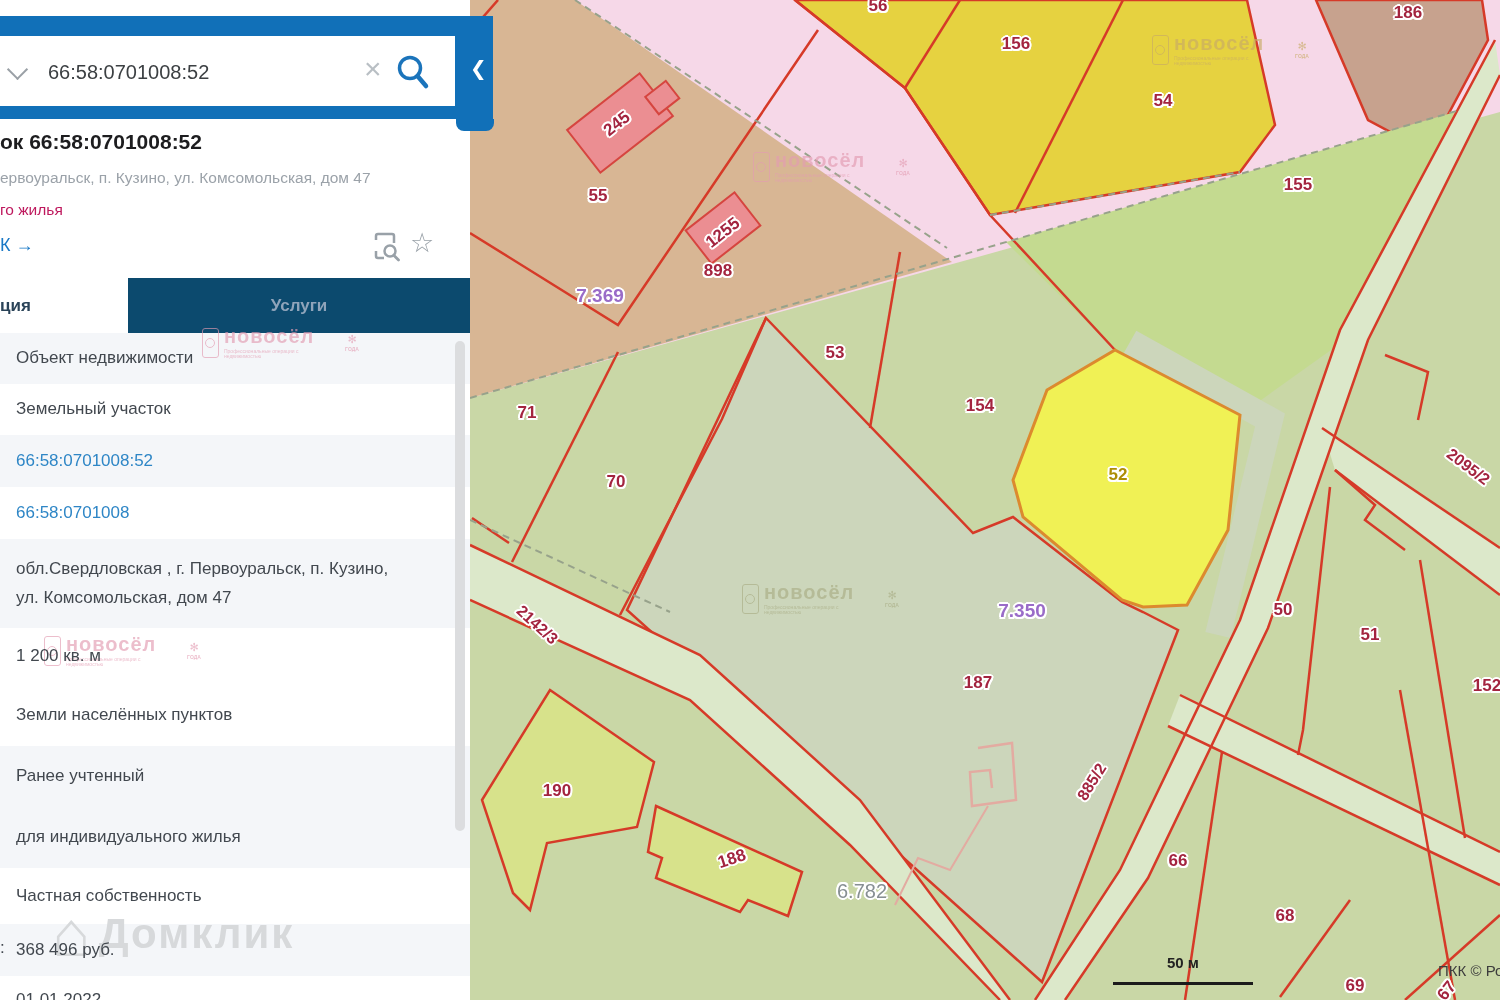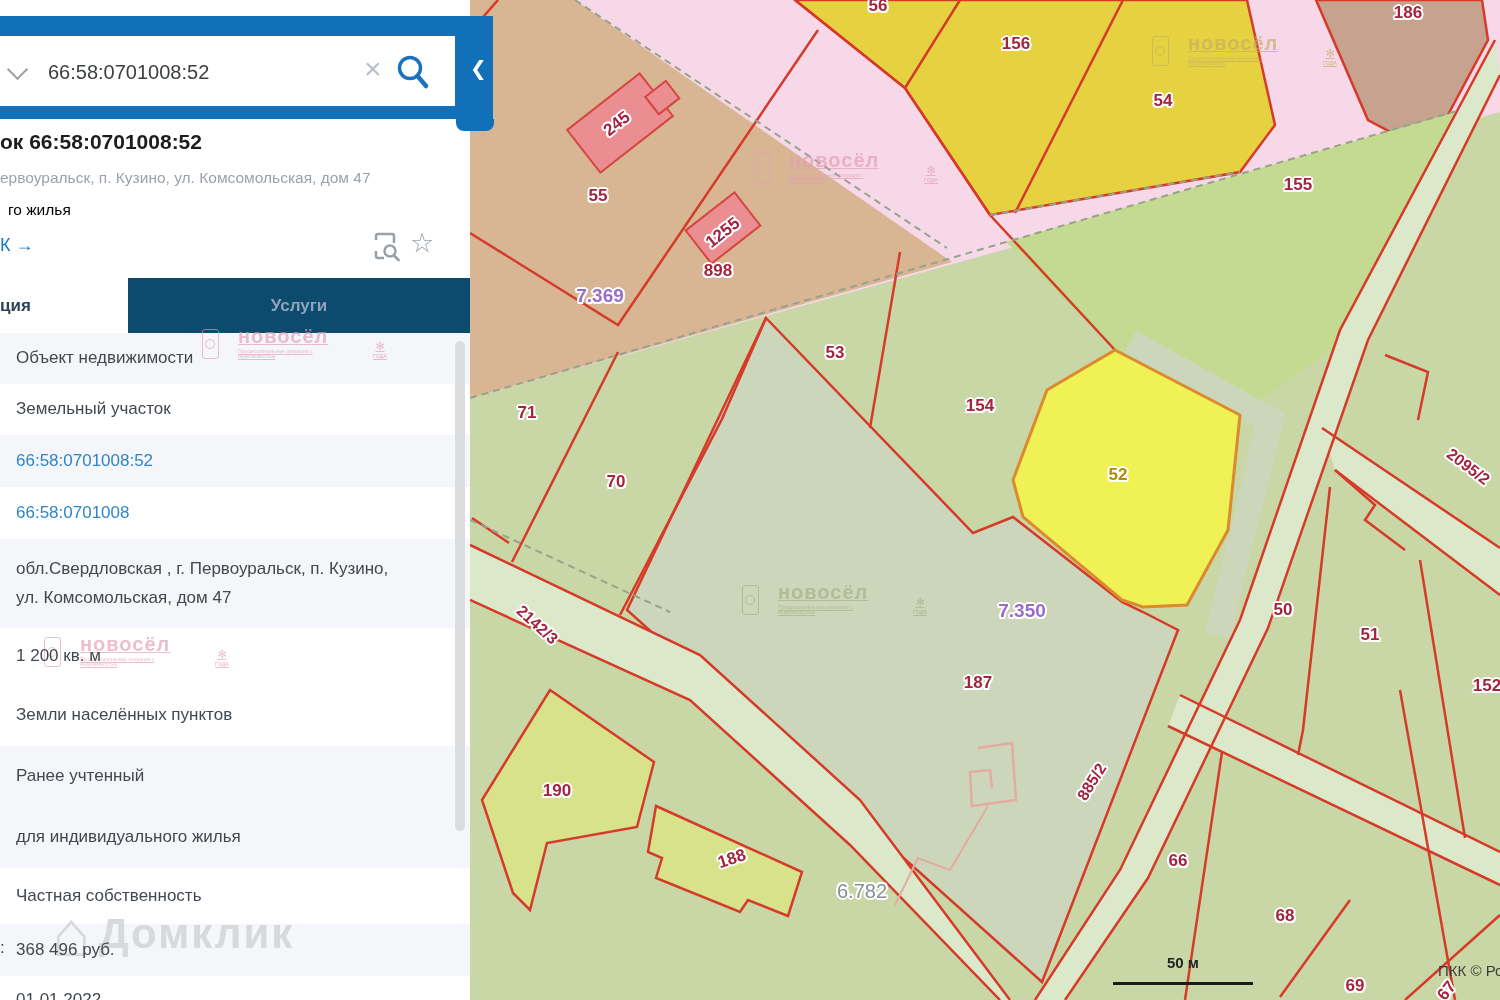--- a/index.html
+++ b/index.html
@@ -17,21 +17,21 @@
   .mlbl.purple{color:#9a6cc8;font-size:19px;}
   .mlbl.grey{color:#878f93;font-size:20px;font-weight:400;}
   .mlbl.gold{color:#ad8d05;}
   .mlbl.road{font-size:16px;}
   .scalebar-line{position:absolute;left:643px;top:982px;width:140px;height:3px;background:#1b1b1b;}
   .scalebar-label{position:absolute;left:643px;top:954px;width:140px;text-align:center;
                   font-size:15px;font-weight:700;color:#222;}
   .attribution{position:absolute;left:956px;top:962px;font-size:15px;color:#3c3c3c;white-space:nowrap;margin-left:12px;}
 
   
-  .wm{position:absolute;display:flex;align-items:flex-end;gap:19px;opacity:.65;pointer-events:none;text-decoration:underline;}
+  .wm{position:absolute;display:flex;align-items:center;gap:5px;opacity:.65;pointer-events:none;}
   .wm-ic{width:15px;height:28px;border:1.5px solid currentColor;border-radius:3px;position:relative;flex:none;}
   .wm-ic:after{content:"";position:absolute;left:1.5px;top:9px;width:8px;height:8px;
                border:1.5px solid currentColor;border-radius:50%;}
   .wm-txt{line-height:1;}
   .wm-name{font-size:20px;font-weight:700;letter-spacing:1px;}
   .wm-sub{font-size:5px;margin-top:3px;max-width:110px;}
   .wm-badge{font-size:5px;font-weight:700;text-align:center;width:26px;flex:none;}
   .wm-badge .star{font-size:11px;display:block;}
   .wm.pink{color:#e39cb2;}
   .wm.tan{color:#c8ab66;}
@@ -49,21 +49,21 @@
   .query{position:absolute;left:54px;top:0;height:70px;line-height:70px;border:none;outline:none;
          font-size:20px;color:#3c4043;background:transparent;width:300px;
          font-family:"Liberation Sans","DejaVu Sans",sans-serif;}
   .clear-x{position:absolute;left:372px;top:16px;font-size:30px;font-weight:300;color:#b9bfc4;cursor:pointer;}
   .mag{position:absolute;left:404px;top:17px;cursor:pointer;}
   .collapse-chip{position:absolute;left:470px;top:40px;z-index:11;color:#fff;font-size:20px;
                  font-weight:700;cursor:pointer;}
 
   .hd-title{position:absolute;left:0;top:114px;font-size:21px;font-weight:700;color:#1d1d1f;white-space:nowrap;}
   .hd-addr{position:absolute;left:0;top:153px;font-size:15.5px;color:#9ba2a9;white-space:nowrap;}
-  .hd-sub{position:absolute;left:0;top:185px;font-size:15.5px;color:#000000;white-space:nowrap;padding-left:8px;}
+  .hd-sub{position:absolute;left:0;top:185px;font-size:15.5px;color:#be185d;white-space:nowrap;}
   .hd-link{position:absolute;left:0;top:219px;font-size:18px;color:#1b79c6;cursor:pointer;}
   .ic-docsearch{position:absolute;left:370px;top:215px;cursor:pointer;}
   .ic-star{position:absolute;left:410px;top:211px;font-size:27px;color:#99a1a8;cursor:pointer;}
 
   .tab-active{position:absolute;left:0;top:262px;width:128px;height:55px;background:#fff;cursor:pointer;}
   .tab-active span{display:block;line-height:55px;font-size:17px;font-weight:700;color:#2a4358;}
   .tab-services{position:absolute;left:128px;top:262px;width:342px;height:55px;background:#0c4a6e;
                 text-align:center;cursor:pointer;}
   .tab-services span{display:inline-block;line-height:55px;font-size:17px;font-weight:700;color:#8fa4ba;}
 

